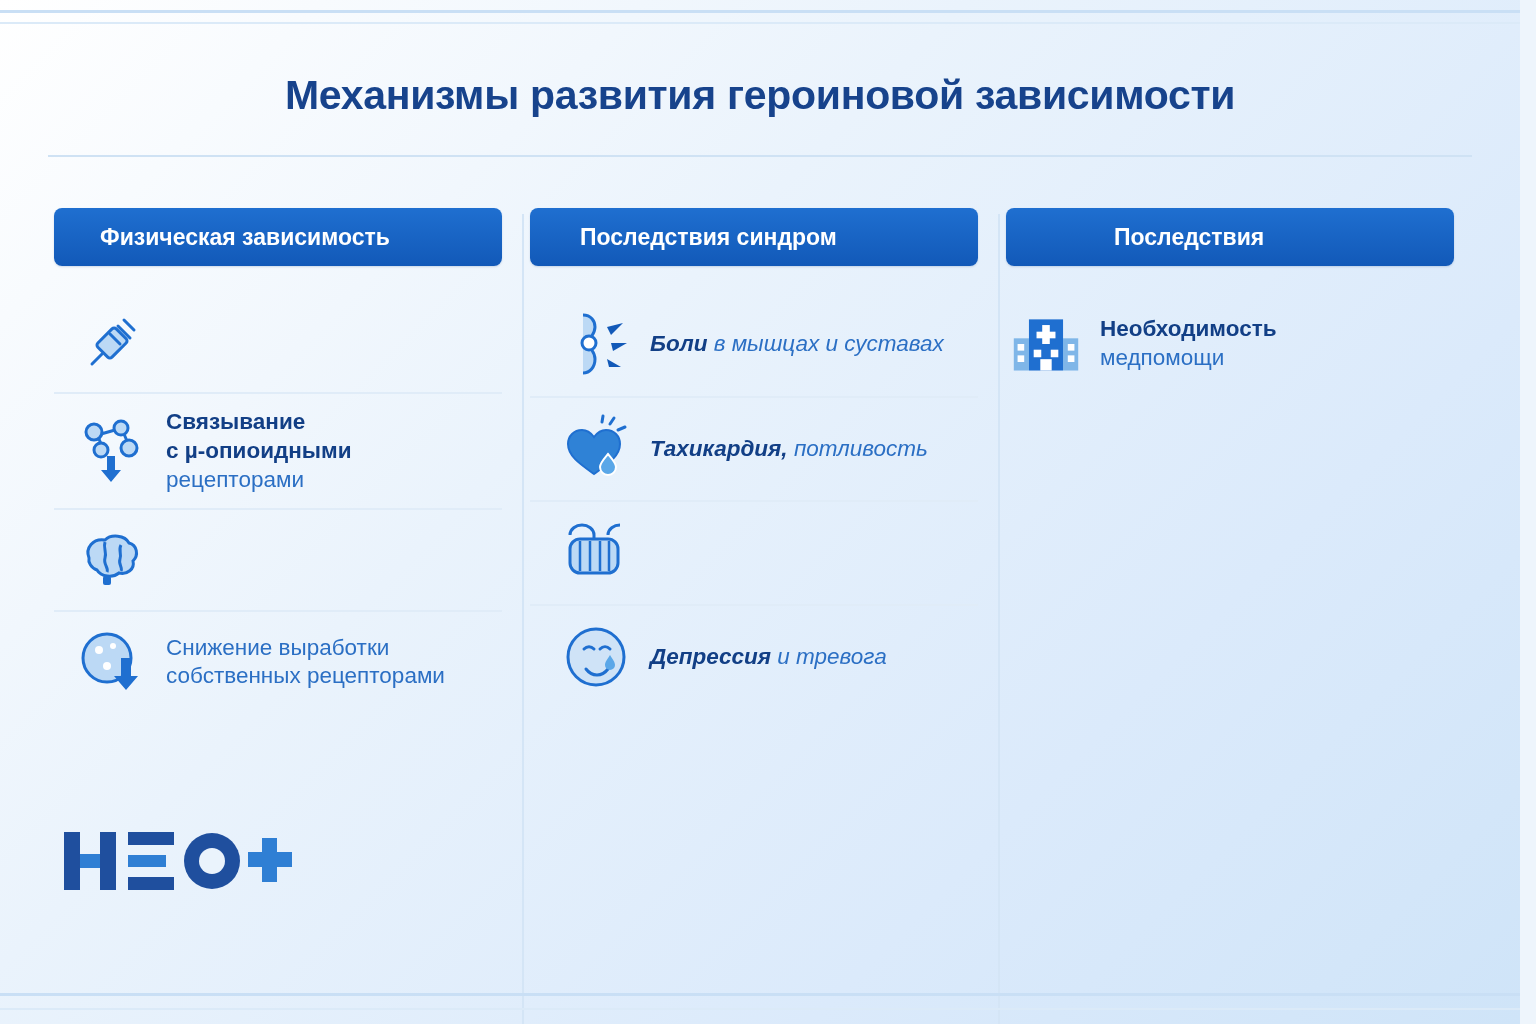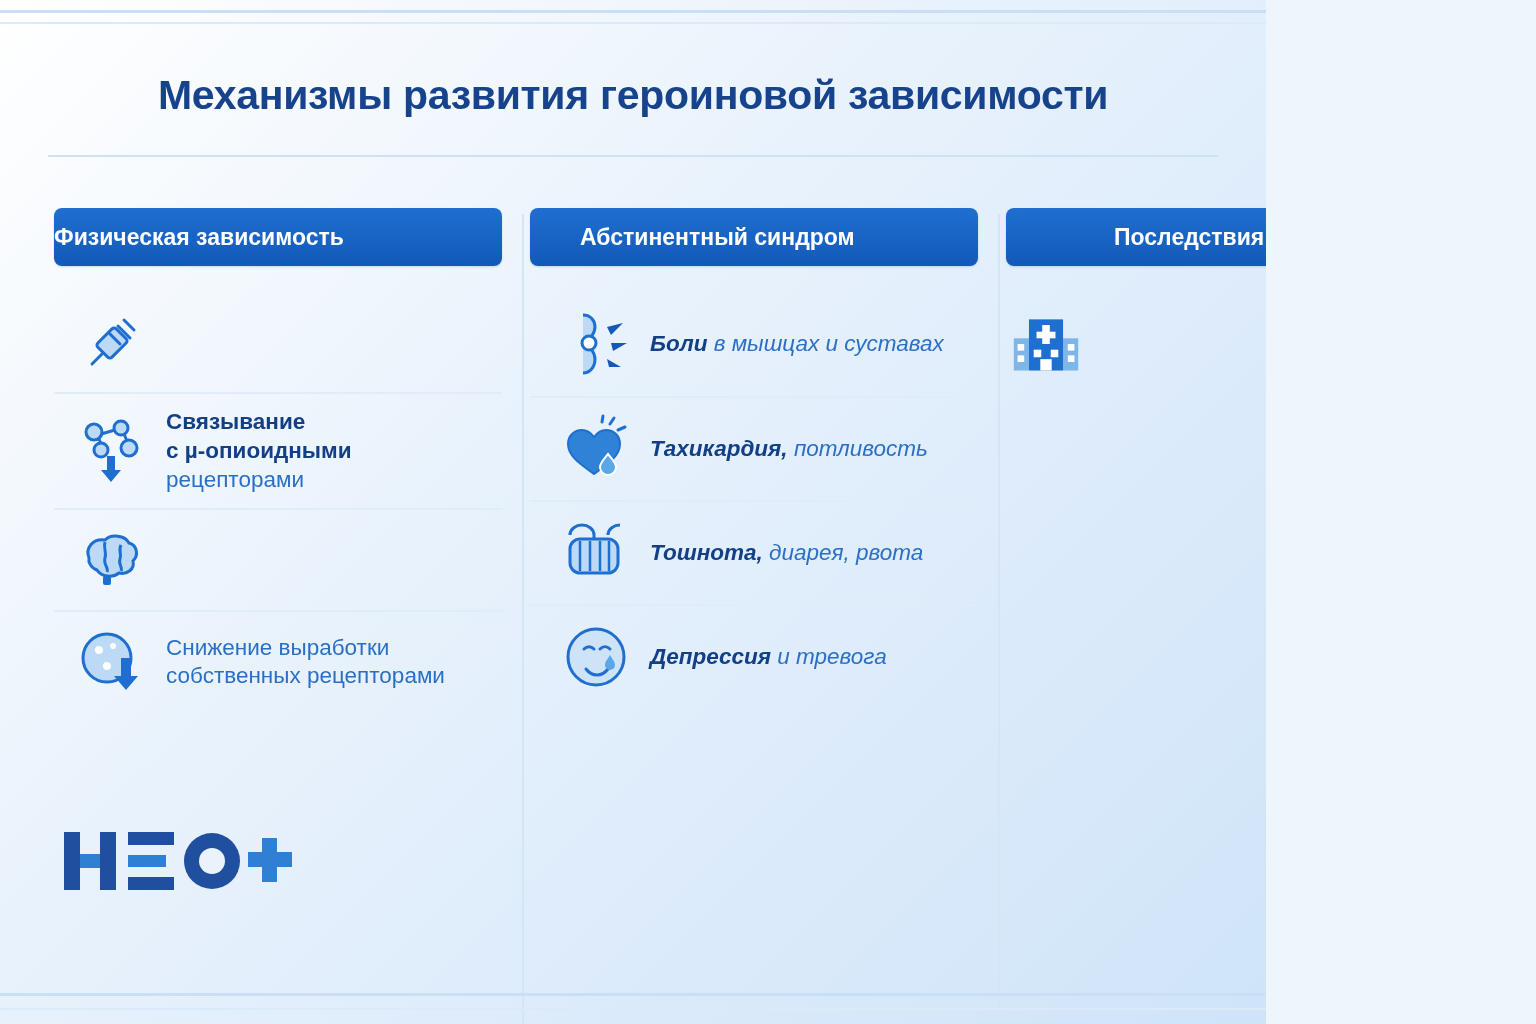--- a/index.html
+++ b/index.html
@@ -8,21 +8,21 @@
   }
   body {
     width: 1536px;
     height: 1024px;
     overflow: hidden;
     font-family: "Liberation Sans", sans-serif;
     background: #eef5fc;
   }
   .poster {
     position: relative;
-    width: 1266px;
+    width: 1520px;
     height: 1024px;
     background:
       linear-gradient(135deg, #ffffff 0%, #eaf3fc 38%, #dbeafb 72%, #cfe4f8 100%);
     overflow: hidden;
   }
   
   .edge-line {
     position: absolute;
     left: 0;
     width: 100%;
@@ -79,20 +79,21 @@
   }
   .col-head {
     height: 58px;
     border-radius: 8px;
     background: linear-gradient(180deg, #1f6fd0 0%, #1259b8 100%);
     color: #ffffff;
     font-size: 23px;
     font-weight: bold;
     display: flex;
     align-items: center;
+    padding-left: 46px;
     box-sizing: border-box;
     box-shadow: 0 1px 2px rgba(20,70,140,.18);
   }
   .col.c2 .col-head { padding-left: 50px; }
   .col.c3 .col-head { padding-left: 108px; }
 
   .items { margin-top: 26px; }
   .item {
     display: flex;
     align-items: center;
@@ -206,21 +207,21 @@
           </span>
           <span class="txt">
             <span class="reg">Снижение выработки собственных рецепторами</span>
           </span>
         </div>
 
       </div>
     </div>
 
     <div class="col c2 sep">
-      <div class="col-head">Абстинентный синдром</div>
+      <div class="col-head">Последствия синдром</div>
       <div class="items">
 
         <div class="item">
           <span class="ico">
             <svg width="70" height="70" viewBox="0 0 70 70">
               <path d="M22 6c8 0 12 6 12 12 0 8-6 10-6 16s6 8 6 16c0 8-5 14-12 14" fill="#bcd9f5" stroke="#1f6fd0" stroke-width="3"></path>
               <circle cx="28" cy="34" r="7" fill="#ffffff" stroke="#1f6fd0" stroke-width="3"></circle>
               <g fill="#1259b8">
                 <polygon points="46,18 62,14 50,26"></polygon>
                 <polygon points="50,34 66,34 52,42"></polygon>
@@ -257,24 +258,20 @@
             <svg width="72" height="68" viewBox="0 0 72 68">
               <path d="M10 16c0-6 6-10 12-10s12 4 12 10v8m14-8c0-6 6-10 12-10" fill="none" stroke="#1f6fd0" stroke-width="3"></path>
               <rect x="10" y="20" width="48" height="34" rx="10" fill="#bcd9f5" stroke="#1f6fd0" stroke-width="3"></rect>
               <g stroke="#1f6fd0" stroke-width="2.5" fill="none">
                 <line x1="20" y1="22" x2="20" y2="52"></line>
                 <line x1="30" y1="22" x2="30" y2="52"></line>
                 <line x1="40" y1="22" x2="40" y2="52"></line>
                 <line x1="49" y1="22" x2="49" y2="52"></line>
               </g>
             </svg>
-          </span>
-          <span class="txt one-line">
-            <b>Тошнота,</b>
-            <span class="reg">диарея, рвота</span>
           </span>
         </div>
 
         <div class="item">
           <span class="ico">
             <svg width="72" height="72" viewBox="0 0 72 72">
               <circle cx="36" cy="36" r="28" fill="#cfe3f7" stroke="#1f6fd0" stroke-width="3"></circle>
               <path d="M24 28c3-3 7-3 10 0" fill="none" stroke="#1f6fd0" stroke-width="3" stroke-linecap="round"></path>
               <path d="M40 28c3-3 7-3 10 0" fill="none" stroke="#1f6fd0" stroke-width="3" stroke-linecap="round"></path>
               <path d="M26 52c6-8 16-8 22 0" fill="none" stroke="#1f6fd0" stroke-width="3" stroke-linecap="round" transform="rotate(180 37 50)"></path>
@@ -306,20 +303,24 @@
                 <rect x="28" y="23" width="20" height="7"></rect>
                 <rect x="25" y="42" width="8" height="8"></rect>
                 <rect x="43" y="42" width="8" height="8"></rect>
                 <rect x="32" y="52" width="12" height="12"></rect>
                 <rect x="8" y="36" width="7" height="7"></rect>
                 <rect x="8" y="48" width="7" height="7"></rect>
                 <rect x="61" y="36" width="7" height="7"></rect>
                 <rect x="61" y="48" width="7" height="7"></rect>
               </g>
             </svg>
+          </span>
+          <span class="txt">
+            <b>Необходимость</b><br>
+            <span class="reg">медпомощи</span>
           </span>
         </div>
 
       </div>
     </div>
 
   </div>
 
   <div class="logo">
     <svg width="230" height="70" viewBox="0 0 230 70">

